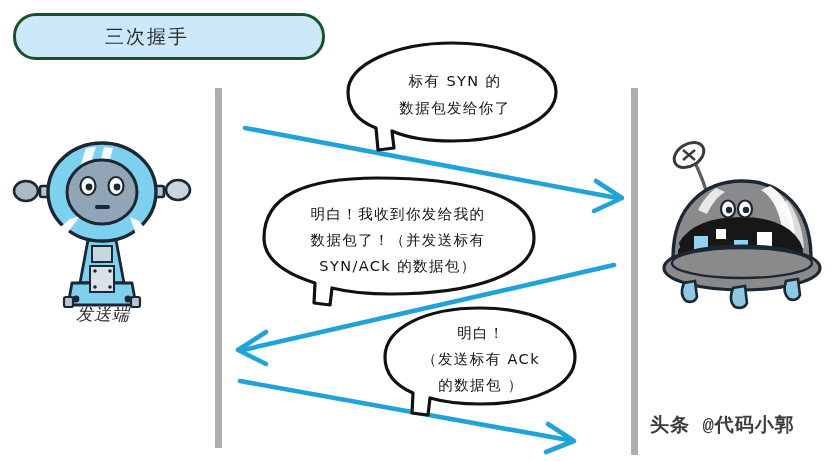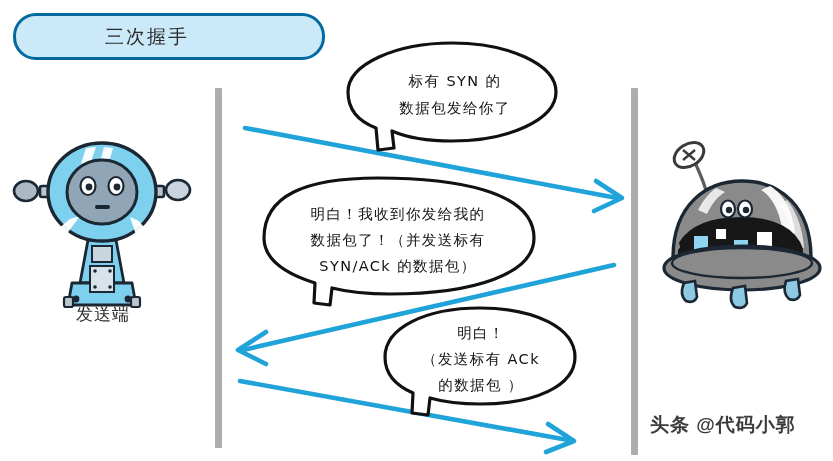--- a/index.html
+++ b/index.html
@@ -9,49 +9,50 @@
     font-family:"Liberation Sans","DejaVu Sans",sans-serif;
     background:#ffffff;
   }
   #stage{position:absolute;left:0;top:0;width:833px;height:461px;}
   .abs{position:absolute;}
 
   
   #title-badge{
     left:13px;top:13px;width:312px;height:47px;
     background:#cbe9f8;
-    border:3px solid #0369a1;
+    border:3px solid #14532d;
     border-radius:23px;
     box-sizing:border-box;
     display:flex;align-items:center;justify-content:center;
   }
   #title-badge .t{
     font-size:19px;color:#2b2b2b;letter-spacing:2px;
     font-family:"DejaVu Sans","Liberation Sans",sans-serif;
     transform:translateX(-22px);
   }
 
   
   .lifeline{width:7px;background:#adadad;border-radius:1px;}
   #lifeline-sender{left:215px;top:88px;height:360px;}
   #lifeline-receiver{left:631px;top:88px;height:367px;}
 
   
   .endpoint-label{
     font-size:17px;color:#2b2b2b;letter-spacing:1px;text-align:center;
     font-family:"DejaVu Sans","Liberation Sans",sans-serif;
+    font-style:italic;
   }
   #label-sender{left:43px;top:303px;width:120px;}
   #label-receiver{left:673px;top:308px;width:120px;}
 
   
   #watermark{
     left:650px;top:412px;
     font-size:19px;font-weight:bold;color:#3c3c3c;letter-spacing:1px;
-    font-family:Liberation Sans, sans-serif;
+    font-family:Liberation Mono, monospace;
     white-space:nowrap;
   }
 
   
   #arrow-layer,#bubble-layer,#robot-layer{
     position:absolute;left:0;top:0;width:833px;height:461px;
     pointer-events:none;
   }
   .bubble-text{
     font-family:"DejaVu Sans","Liberation Sans",sans-serif;

